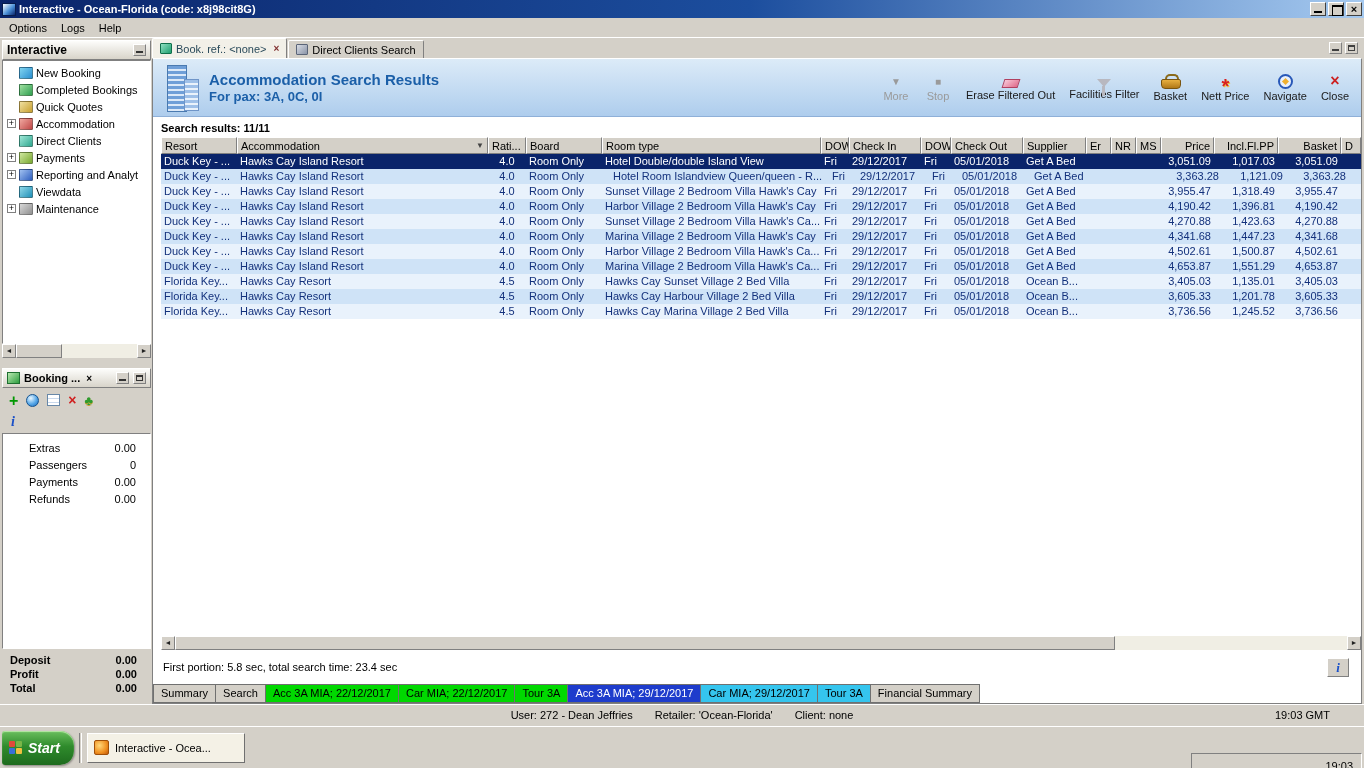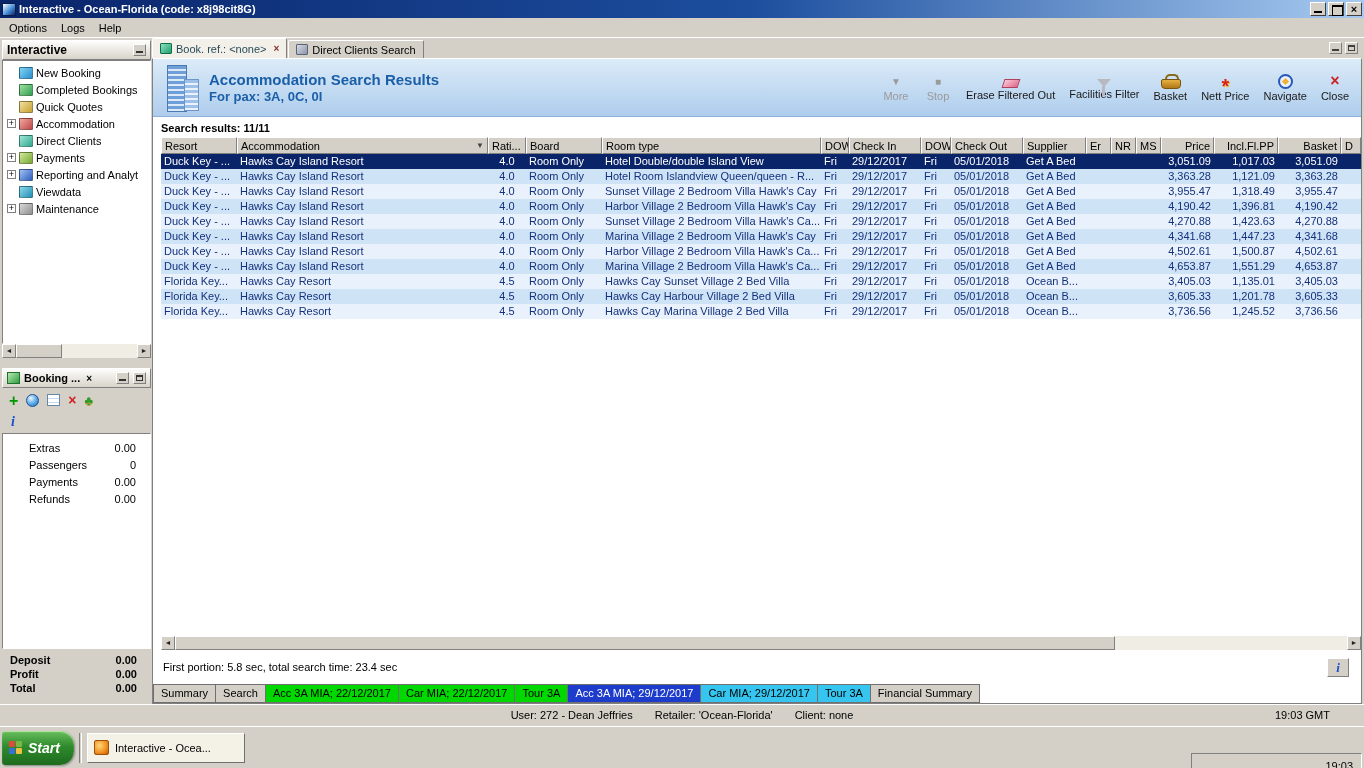--- a/index.html
+++ b/index.html
@@ -468,21 +468,21 @@
                   <div class="gcell r" style="width: 53px;">3,051.09</div>
                   <div class="gcell r" style="width: 64px;">1,017.03</div>
                   <div class="gcell r" style="width: 63px;">3,051.09</div>
                   <div class="gcell" style="width: 20px;"></div>
                 </div>
                 <div class="grow a">
                   <div class="gcell" style="width: 76px;">Duck Key - ...</div>
                   <div class="gcell" style="width: 251px;">Hawks Cay Island Resort</div>
                   <div class="gcell c" style="width: 38px;">4.0</div>
                   <div class="gcell" style="width: 76px;">Room Only</div>
-                  <div class="gcell" style="width: 219px;">Hotel Room Islandview Queen/queen - R...</div>
+                  <div class="gcell" style="width: 219px; margin-left: 8px;">Hotel Room Islandview Queen/queen - R...</div>
                   <div class="gcell" style="width: 28px;">Fri</div>
                   <div class="gcell" style="width: 72px;">29/12/2017</div>
                   <div class="gcell" style="width: 30px;">Fri</div>
                   <div class="gcell" style="width: 72px;">05/01/2018</div>
                   <div class="gcell" style="width: 63px;">Get A Bed</div>
                   <div class="gcell" style="width: 25px;"></div>
                   <div class="gcell" style="width: 25px;"></div>
                   <div class="gcell" style="width: 25px;"></div>
                   <div class="gcell r" style="width: 53px;">3,363.28</div>
                   <div class="gcell r" style="width: 64px;">1,121.09</div>

